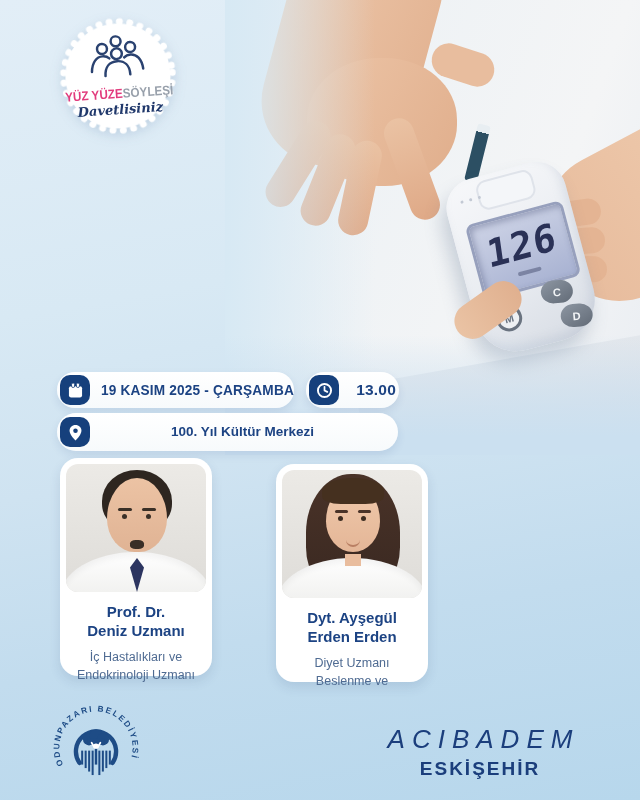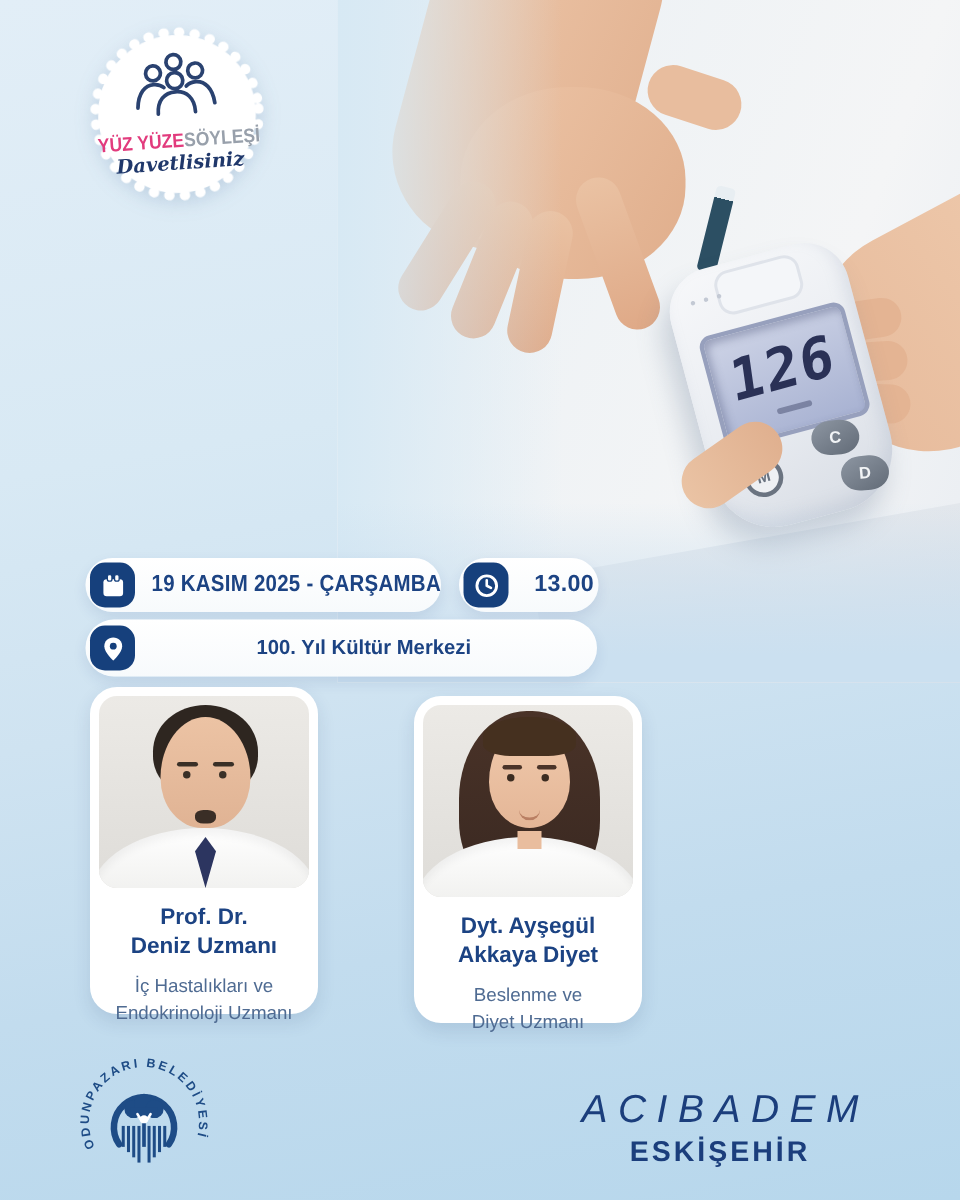--- a/index.html
+++ b/index.html
@@ -254,25 +254,25 @@
       <div class="f-brow l"></div>
       <div class="f-brow r"></div>
       <div class="f-eye l"></div>
       <div class="f-eye r"></div>
       <div class="f-smile"></div>
       <div class="coat"></div>
       <div class="f-neck"></div>
     </div>
     <div class="card-name">
       <div>Dyt. Ayşegül</div>
-      <div>Akkaya Diyet</div>
+      <div>Erden Erden</div>
     </div>
     <div class="card-role">
+      <div>Diyet Uzmanı</div>
       <div>Beslenme ve</div>
-      <div>Diyet Uzmanı</div>
     </div>
   </div>
 
   <div class="abs seal">
     <svg width="96" height="96" viewBox="0 0 110 110">
       <defs>
         <path id="seal-arc" d="M 18.6,76 A 42,42 0 1 1 91.4,76" fill="none"></path>
       </defs>
       <text font-family="Liberation Sans, sans-serif" font-size="9.5" font-weight="bold" letter-spacing="2" fill="#1e4c86">
         <textPath href="#seal-arc" startOffset="2">ODUNPAZARI BELEDİYESİ</textPath>

